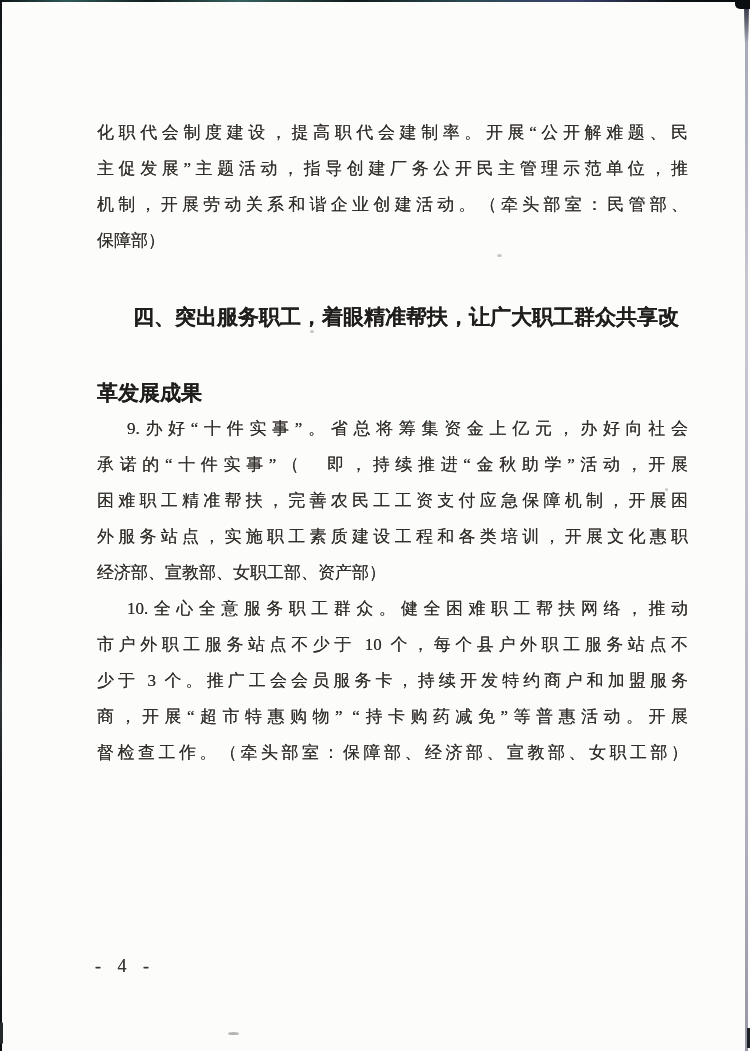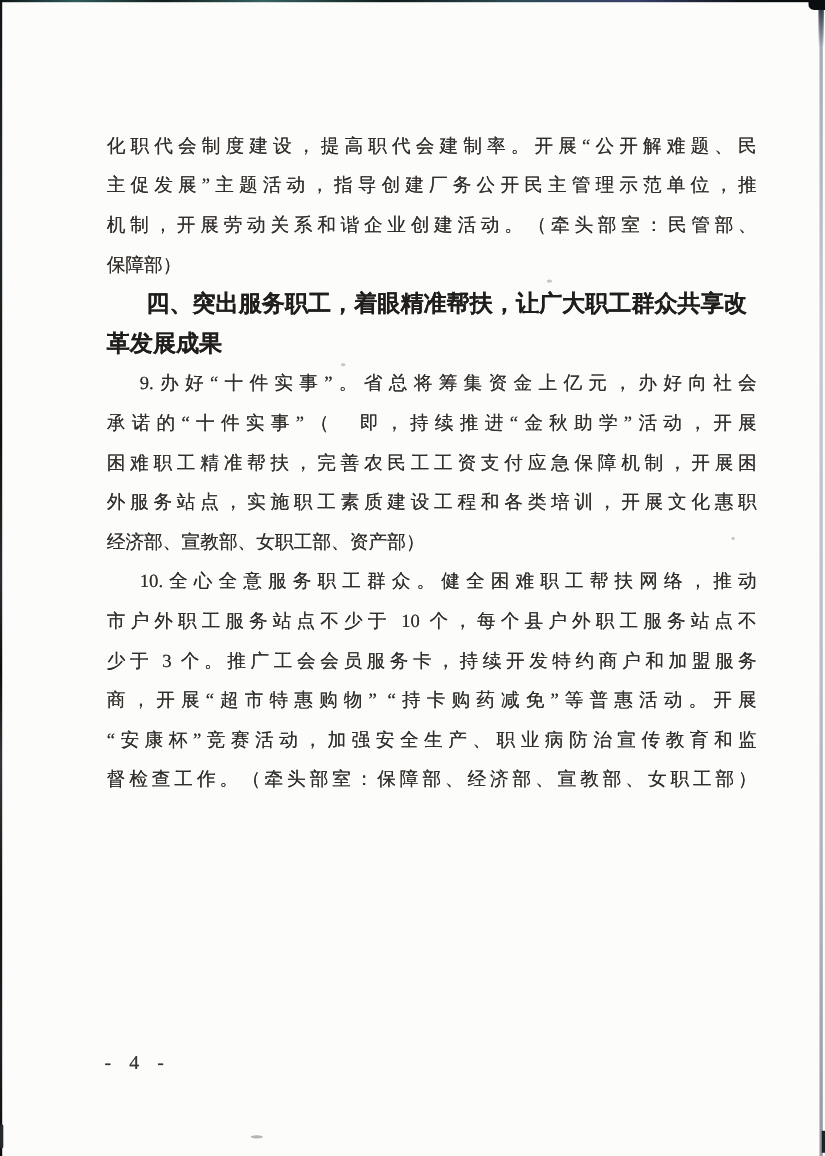--- a/index.html
+++ b/index.html
@@ -16,20 +16,21 @@
     text-shadow:0 0 0.4px rgba(52,48,44,.85);
     white-space:nowrap;
   }
   .line.noj{text-align:right;text-align-last:left;}
   .line.ind{text-indent:30px;}
   .line.head{
     font-family:"Liberation Sans","DejaVu Sans",sans-serif;
     font-weight:700;font-size:21px;color:#201e1c;
     text-align:left;text-align-last:left;
     text-shadow:0 0 0.4px rgba(30,28,26,.9);
+    margin-top:40px;
   }
   .line.head.ind{text-indent:36px;}
   
   .pagenum{
     position:absolute;left:95px;top:954px;height:24px;line-height:24px;
     font-size:18px;color:#3a3733;letter-spacing:6px;
     text-shadow:0 0 0.4px rgba(52,48,44,.8);
   }
   
   .edge,.corner-tr,.smudge-tr,.dash-bl,.dash-br,.speck{position:absolute;pointer-events:none;}
@@ -88,19 +89,18 @@
         <div class="line">承诺的“十件实事”（　即，持续推进“金秋助学”活动，开展</div>
         <div class="line">困难职工精准帮扶，完善农民工工资支付应急保障机制，开展困</div>
         <div class="line">外服务站点，实施职工素质建设工程和各类培训，开展文化惠职</div>
         <div class="line noj">经济部、宣教部、女职工部、资产部）</div>
       </div>
       <div>
         <div class="line ind">10.全心全意服务职工群众。健全困难职工帮扶网络，推动</div>
         <div class="line">市户外职工服务站点不少于 10 个，每个县户外职工服务站点不</div>
         <div class="line">少于 3 个。推广工会会员服务卡，持续开发特约商户和加盟服务</div>
         <div class="line">商，开展“超市特惠购物” “持卡购药减免”等普惠活动。开展</div>
-        <div class="line">“安康杯”竞赛活动，加强安全生产、职业病防治宣传教育和监</div>
         <div class="line">督检查工作。（牵头部室：保障部、经济部、宣教部、女职工部）</div>
       </div>
     </div>
 
   <div class="pagenum">- 4 -</div>
 </div>
 
 </body></html>

